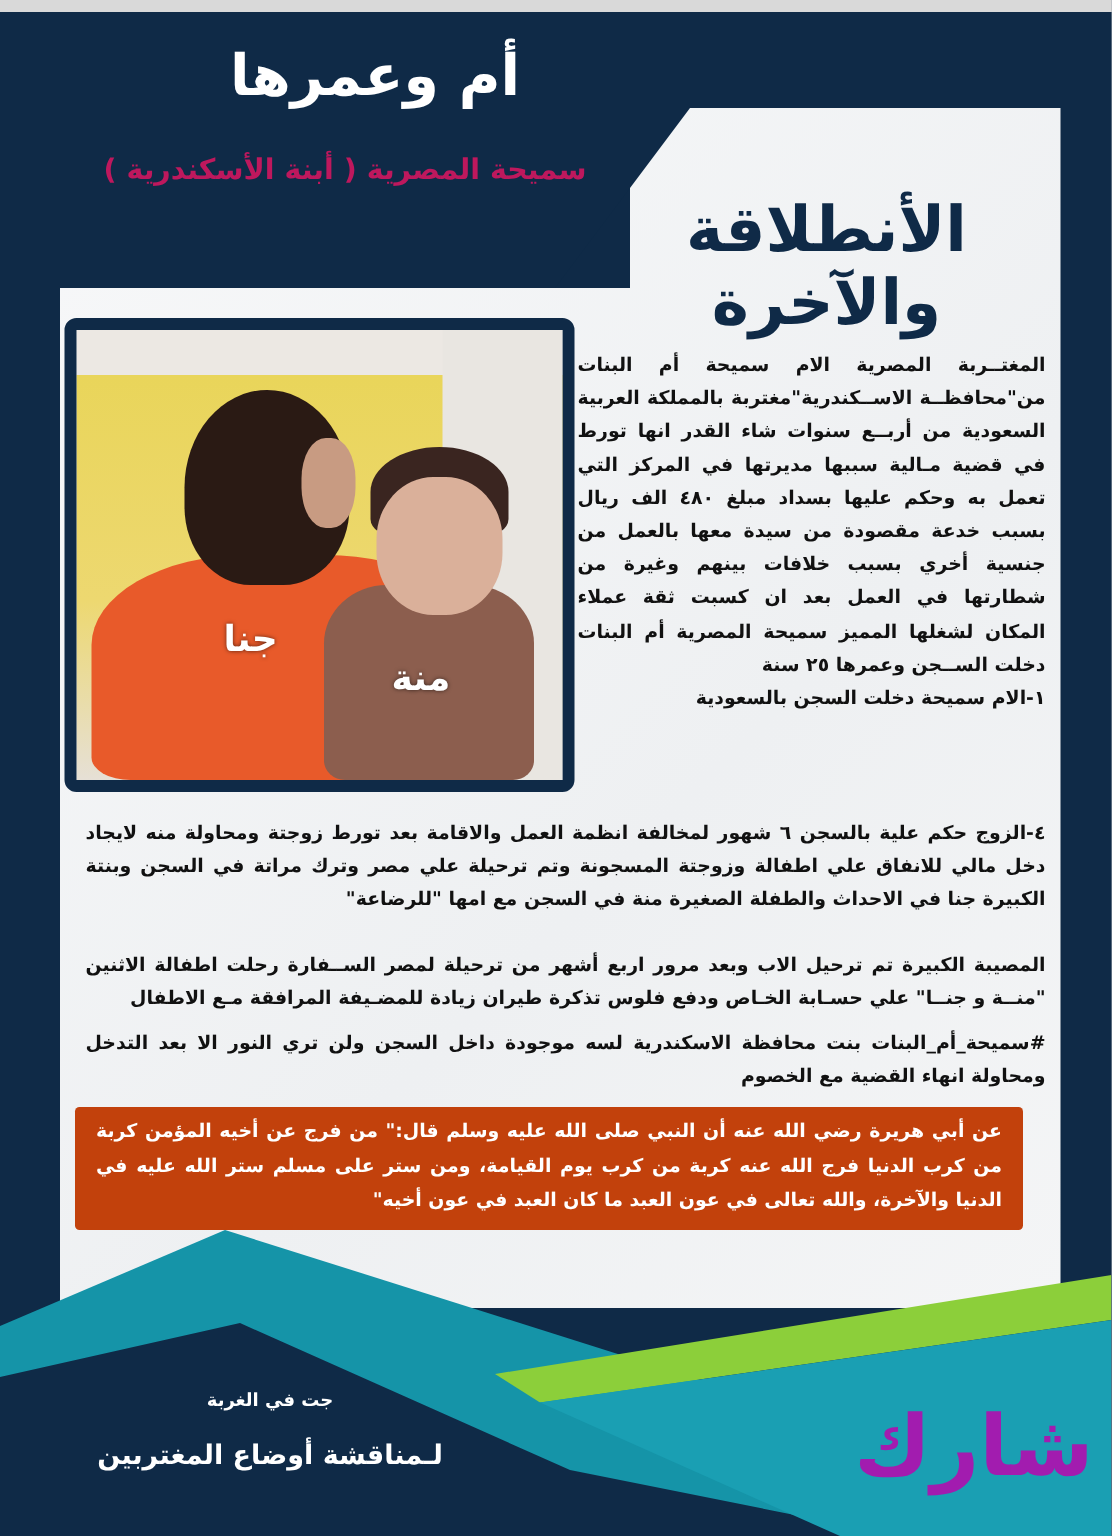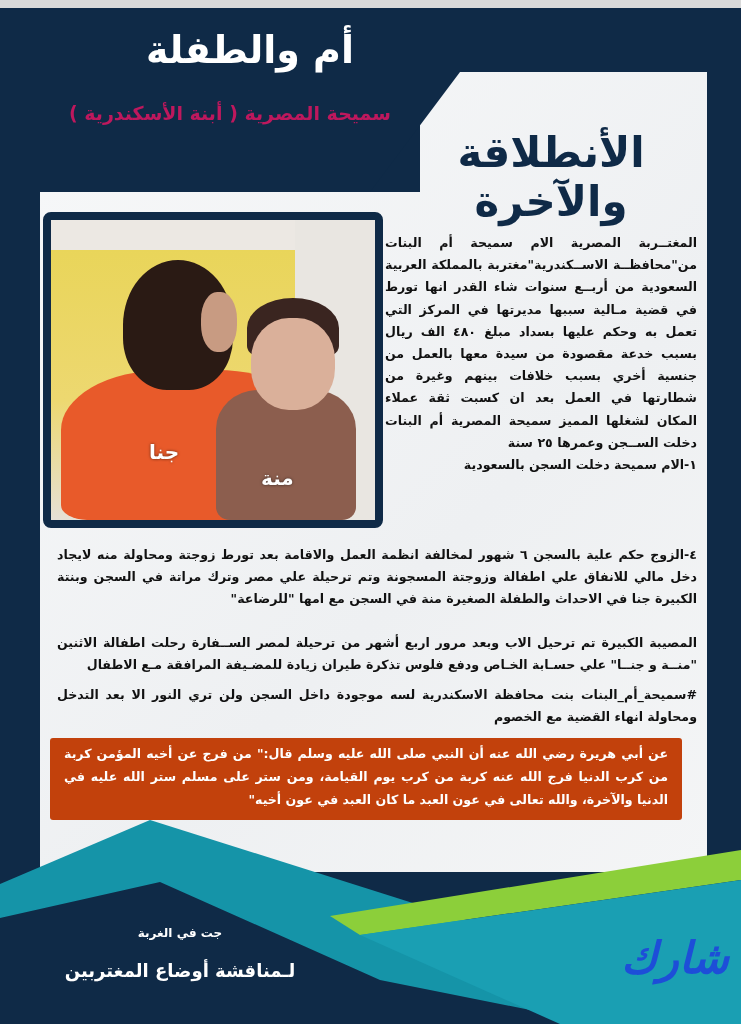--- a/index.html
+++ b/index.html
@@ -40,23 +40,22 @@
       background: linear-gradient(180deg, #ece8e3 0%, #ece8e3 10%, #e9d55a 10%, #edd870 60%, #e6e0d6 100%);
     }
     .photo-bg-wall { position:absolute; right:0; top:0; width:80px; height:100%; background:#e9e6e1; }
     .girl-big-hair { position:absolute; left:72px; top:40px; width:110px; height:130px; background:#2a1a14; border-radius:50% 50% 40% 40%; }
     .girl-big-face { position:absolute; left:150px; top:72px; width:36px; height:60px; background:#c89b82; border-radius:45%; }
     .girl-big-body { position:absolute; left:10px; top:150px; width:260px; height:150px; background:#e85a2a; border-radius:40% 40% 10% 10%; }
     .girl-small-hair { position:absolute; left:196px; top:78px; width:92px; height:60px; background:#3a2520; border-radius:50% 50% 20% 20%; }
     .girl-small-face { position:absolute; left:200px; top:98px; width:84px; height:92px; background:#dab09a; border-radius:45%; }
     .girl-small-body { position:absolute; left:165px; top:170px; width:140px; height:130px; background:#8c5e4e; border-radius:30% 30% 10% 10%; }
     .name-tag {
-      position:absolute; color:#ffffff; font-weight:bold; font-size:20px;
+      position:absolute; color:#ffffff; font-weight:bold; font-size:24px;
       text-shadow: 0 0 3px rgba(0,0,0,0.6);
-      margin-top: 28px;
     }
     .name-jana { left: 98px; top: 192px; }
     .name-mena { left: 210px; top: 218px; }
     .body-text {
       position: absolute; color: #111111; font-weight: bold; font-size: 12.6px; line-height: 22.2px;
       text-align: justify; text-align-last: right;
     }
     .para-right { right: 44px; top: 232px; width: 312px; }
     .para-wide { right: 44px; width: 640px; }
     .quote-box {
@@ -72,34 +71,34 @@
     .shape-green { position:absolute; left:0; top:0; width:741px; height:204px; background:#8ccf3a;
       clip-path: polygon(330px 96px, 741px 30px, 741px 60px, 360px 115px); }
     .shape-teal-right { position:absolute; left:0; top:0; width:741px; height:204px; background:#1a9fb3;
       clip-path: polygon(360px 115px, 741px 60px, 741px 204px, 560px 204px); }
     .slogan {
       position:absolute; left: 60px; width: 240px; text-align:center; color:#ffffff; font-weight:bold;
     }
     .slogan-1 { top: 926px; font-size: 12px; }
     .slogan-2 { top: 960px; font-size: 18px; }
     .share {
-      position:absolute; right: 12px; top: 932px; color:#1d4ed8; font-weight:bold; font-size: 44px; font-style: italic;
+      position:absolute; right: 12px; top: 932px; color:#a21caf; font-weight:bold; font-size: 56px;
     }
   </style>
 </head>
 <body>
 
 <div class="top-strip"></div>
 <div class="poster"></div>
 
 <div class="panel"></div>
 <div class="panel-left-dark"></div>
 <div class="panel-cut"></div>
 
-<div class="title-main">أم والطفلة</div>
+<div class="title-main">أم وعمرها</div>
 <div class="title-sub">سميحة المصرية ( أبنة الأسكندرية )</div>
 <div class="headline">الأنطلاقة والآخرة</div>
 
 <div class="photo-frame">
   <div class="photo-bg-wall"></div>
   <div class="girl-big-body"></div>
   <div class="girl-big-hair"></div>
   <div class="girl-big-face"></div>
   <div class="girl-small-body"></div>
   <div class="girl-small-hair"></div>

